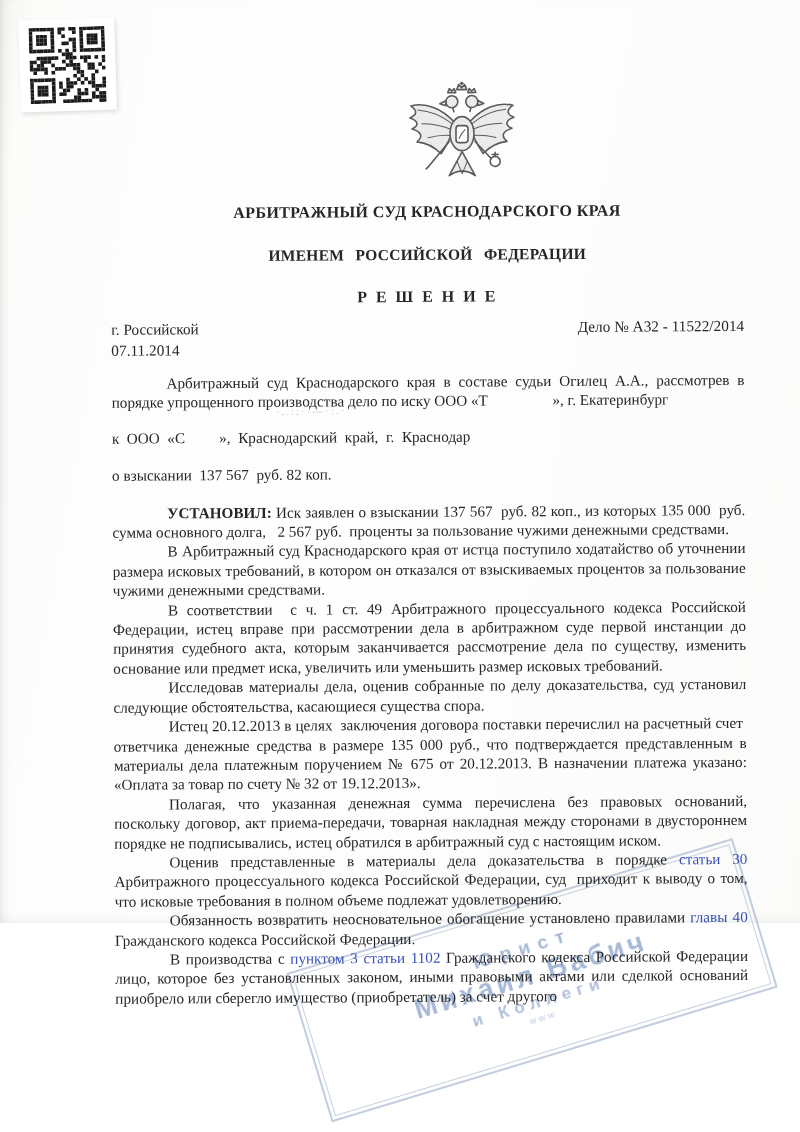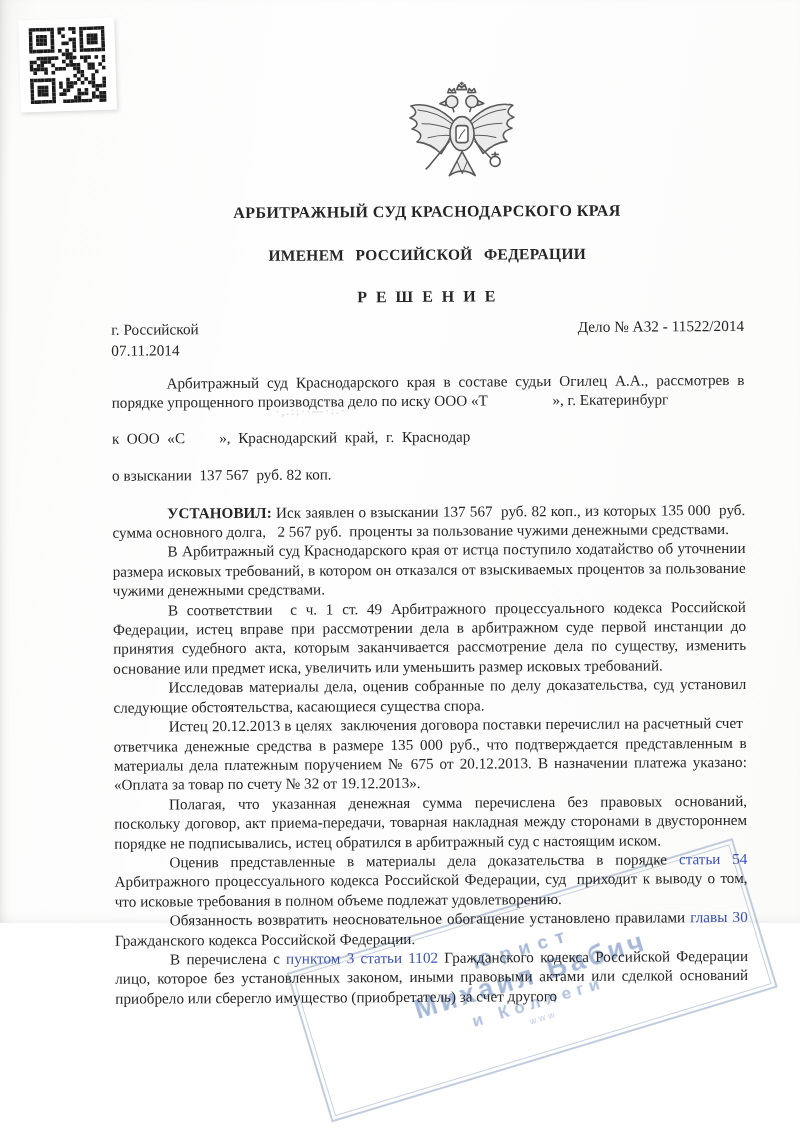--- a/index.html
+++ b/index.html
@@ -351,19 +351,19 @@
     <div class="doc-body" id="doc-body">
         <p><span>Арбитражный суд Краснодарского края в составе судьи Огилец А.А., рассмотрев в порядке упрощенного производства дело по иску ООО «Т&nbsp;&nbsp;&nbsp;&nbsp;&nbsp;&nbsp;&nbsp;&nbsp;&nbsp;&nbsp;&nbsp;&nbsp;&nbsp;&nbsp;&nbsp;&nbsp;&nbsp;», г. Екатеринбург</span></p>
         <p class="no-indent gap16"><span>к&nbsp; ООО&nbsp; «С&nbsp;&nbsp;&nbsp;&nbsp;&nbsp;&nbsp;&nbsp;&nbsp;&nbsp;»,&nbsp; Краснодарский&nbsp; край,&nbsp; г.&nbsp; Краснодар</span></p>
         <p class="no-indent gap18"><span>о взыскании&nbsp; 137 567&nbsp; руб. 82 коп.</span></p>
         <p class="gap18"><span class="b">УСТАНОВИЛ:</span><span> Иск заявлен о взыскании 137 567&nbsp; руб. 82 коп., из которых 135 000&nbsp; руб. сумма основного долга, &nbsp; 2 567 руб.&nbsp; проценты за пользование чужими денежными средствами.</span></p>
         <p><span>В Арбитражный суд Краснодарского края от истца поступило ходатайство об уточнении размера исковых требований, в котором он отказался от взыскиваемых процентов за пользование чужими денежными средствами.</span></p>
         <p><span>В соответствии&nbsp; с ч. 1 ст. 49 Арбитражного процессуального кодекса Российской Федерации, истец вправе при рассмотрении дела в арбитражном суде первой инстанции до принятия судебного акта, которым заканчивается рассмотрение дела по существу, изменить основание или предмет иска, увеличить или уменьшить размер исковых требований.</span></p>
         <p><span>Исследовав материалы дела, оценив собранные по делу доказательства, суд установил следующие обстоятельства, касающиеся существа спора.</span></p>
         <p><span>Истец 20.12.2013 в целях&nbsp; заключения договора поставки перечислил на расчетный счет&nbsp; ответчика денежные средства в размере 135 000 руб., что подтверждается представленным в материалы дела платежным поручением № 675 от 20.12.2013. В назначении платежа указано: «Оплата за товар по счету № 32 от 19.12.2013».</span></p>
         <p><span>Полагая, что указанная денежная сумма перечислена без правовых оснований, поскольку договор, акт приема-передачи, товарная накладная между сторонами в двустороннем порядке не подписывались, истец обратился в арбитражный суд с настоящим иском.</span></p>
-        <p><span>Оценив представленные в материалы дела доказательства в порядке </span><span class="link">статьи 54</span><span> Арбитражного процессуального кодекса Российской Федерации, суд&nbsp; приходит к выводу о том, что исковые требования в полном объеме подлежат удовлетворению.</span></p>
-        <p><span>Обязанность возвратить неосновательное обогащение установлено правилами </span><span class="link">главы 30</span><span> Гражданского кодекса Российской Федерации.</span></p>
-        <p><span>В перечислена с </span><span class="link">пунктом 3 статьи 1102</span><span> Гражданского кодекса Российской Федерации лицо, которое без установленных законом, иными правовыми актами или сделкой оснований приобрело или сберегло имущество (приобретатель) за счет другого</span></p>
+        <p><span>Оценив представленные в материалы дела доказательства в порядке </span><span class="link">статьи 30</span><span> Арбитражного процессуального кодекса Российской Федерации, суд&nbsp; приходит к выводу о том, что исковые требования в полном объеме подлежат удовлетворению.</span></p>
+        <p><span>Обязанность возвратить неосновательное обогащение установлено правилами </span><span class="link">главы 40</span><span> Гражданского кодекса Российской Федерации.</span></p>
+        <p><span>В производства с </span><span class="link">пунктом 3 статьи 1102</span><span> Гражданского кодекса Российской Федерации лицо, которое без установленных законом, иными правовыми актами или сделкой оснований приобрело или сберегло имущество (приобретатель) за счет другого</span></p>
       </div>
 
   </div>
 </div>
 
 </body></html>

